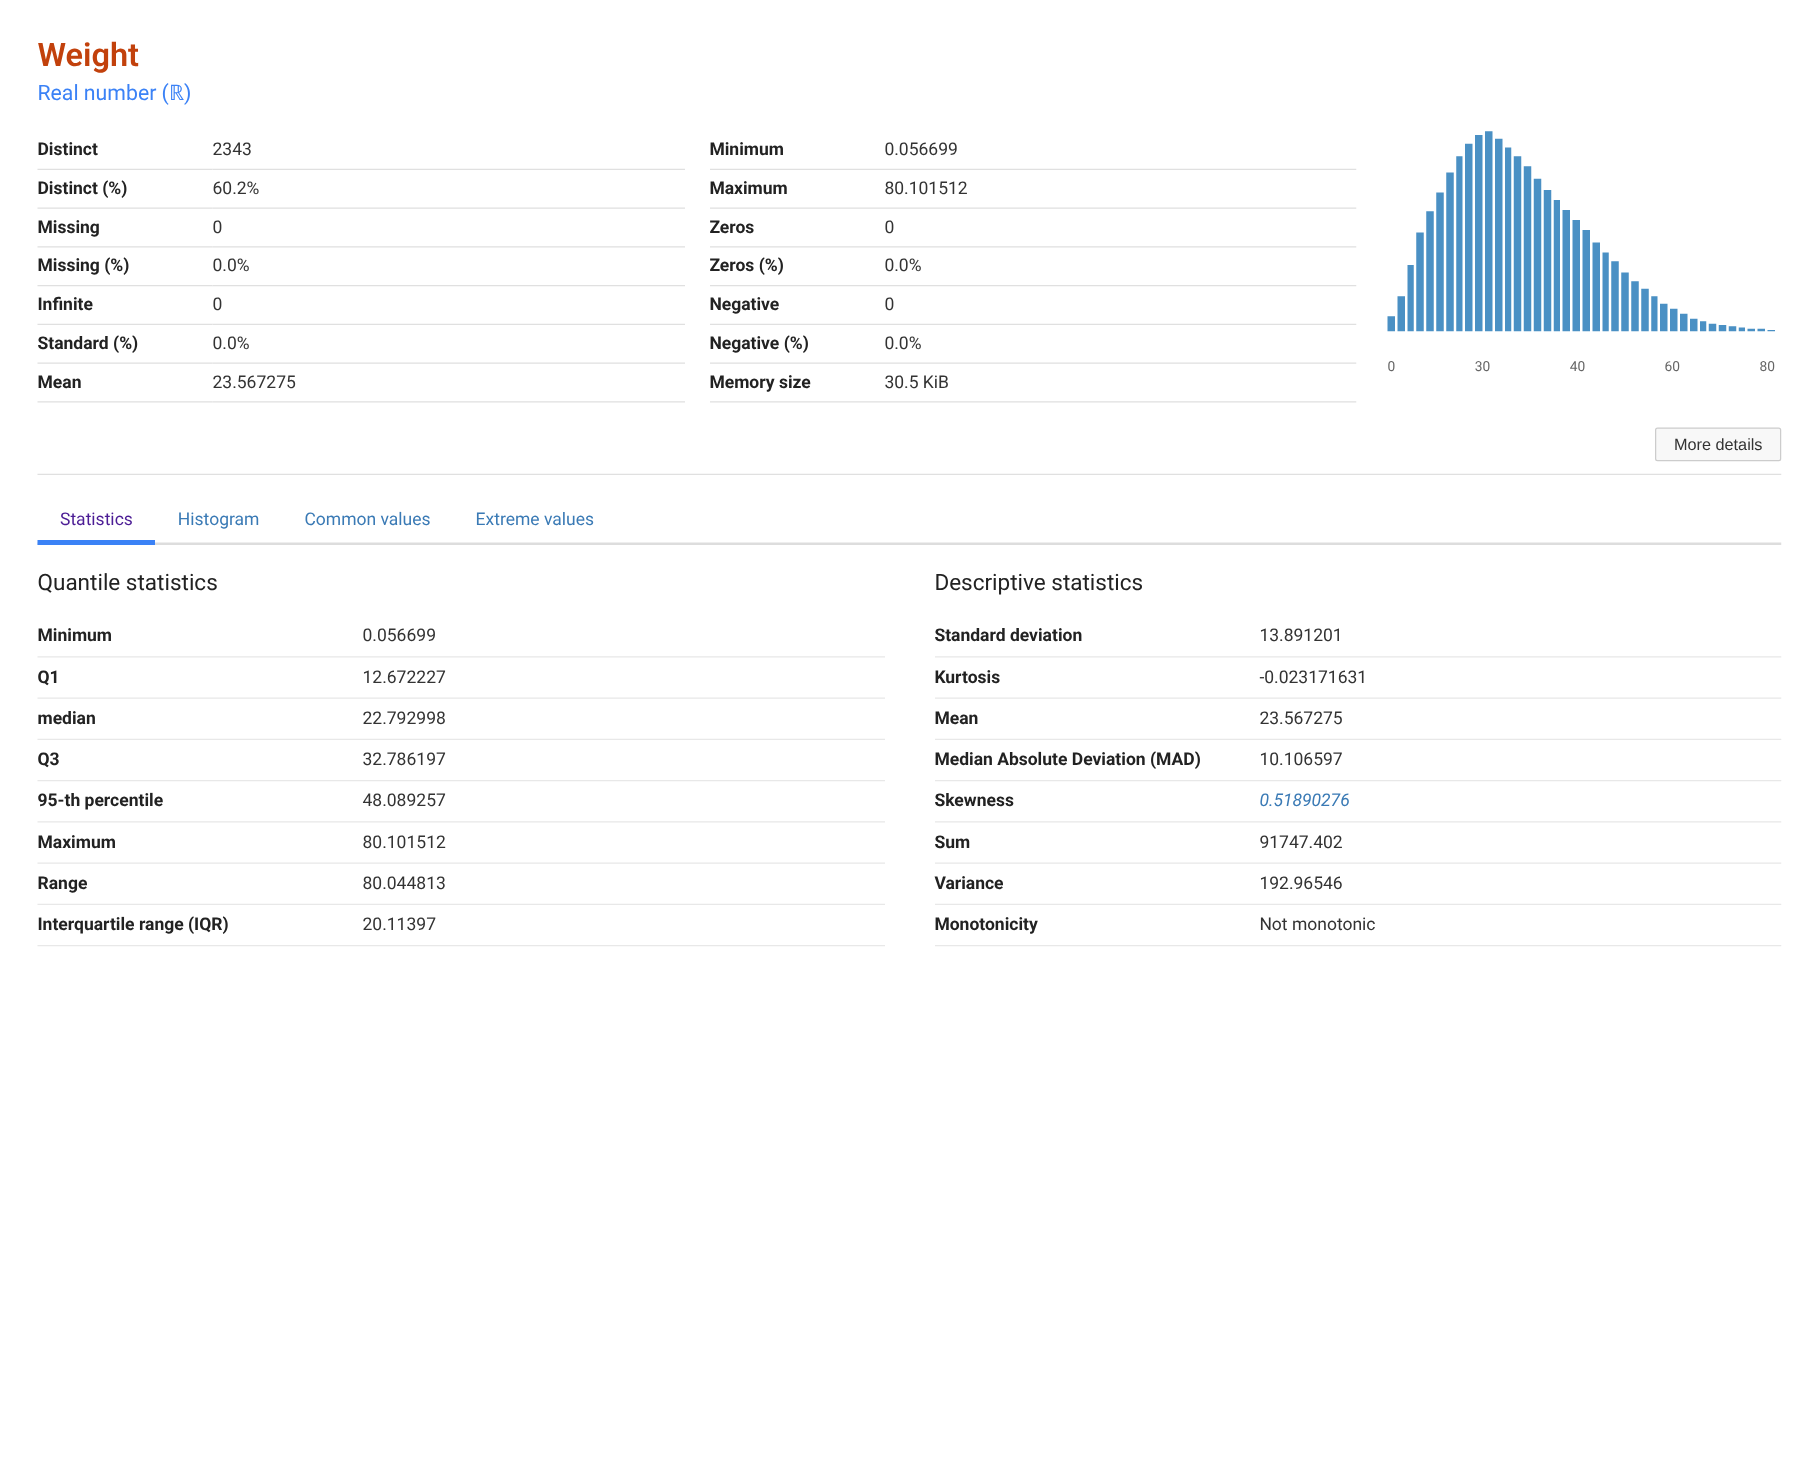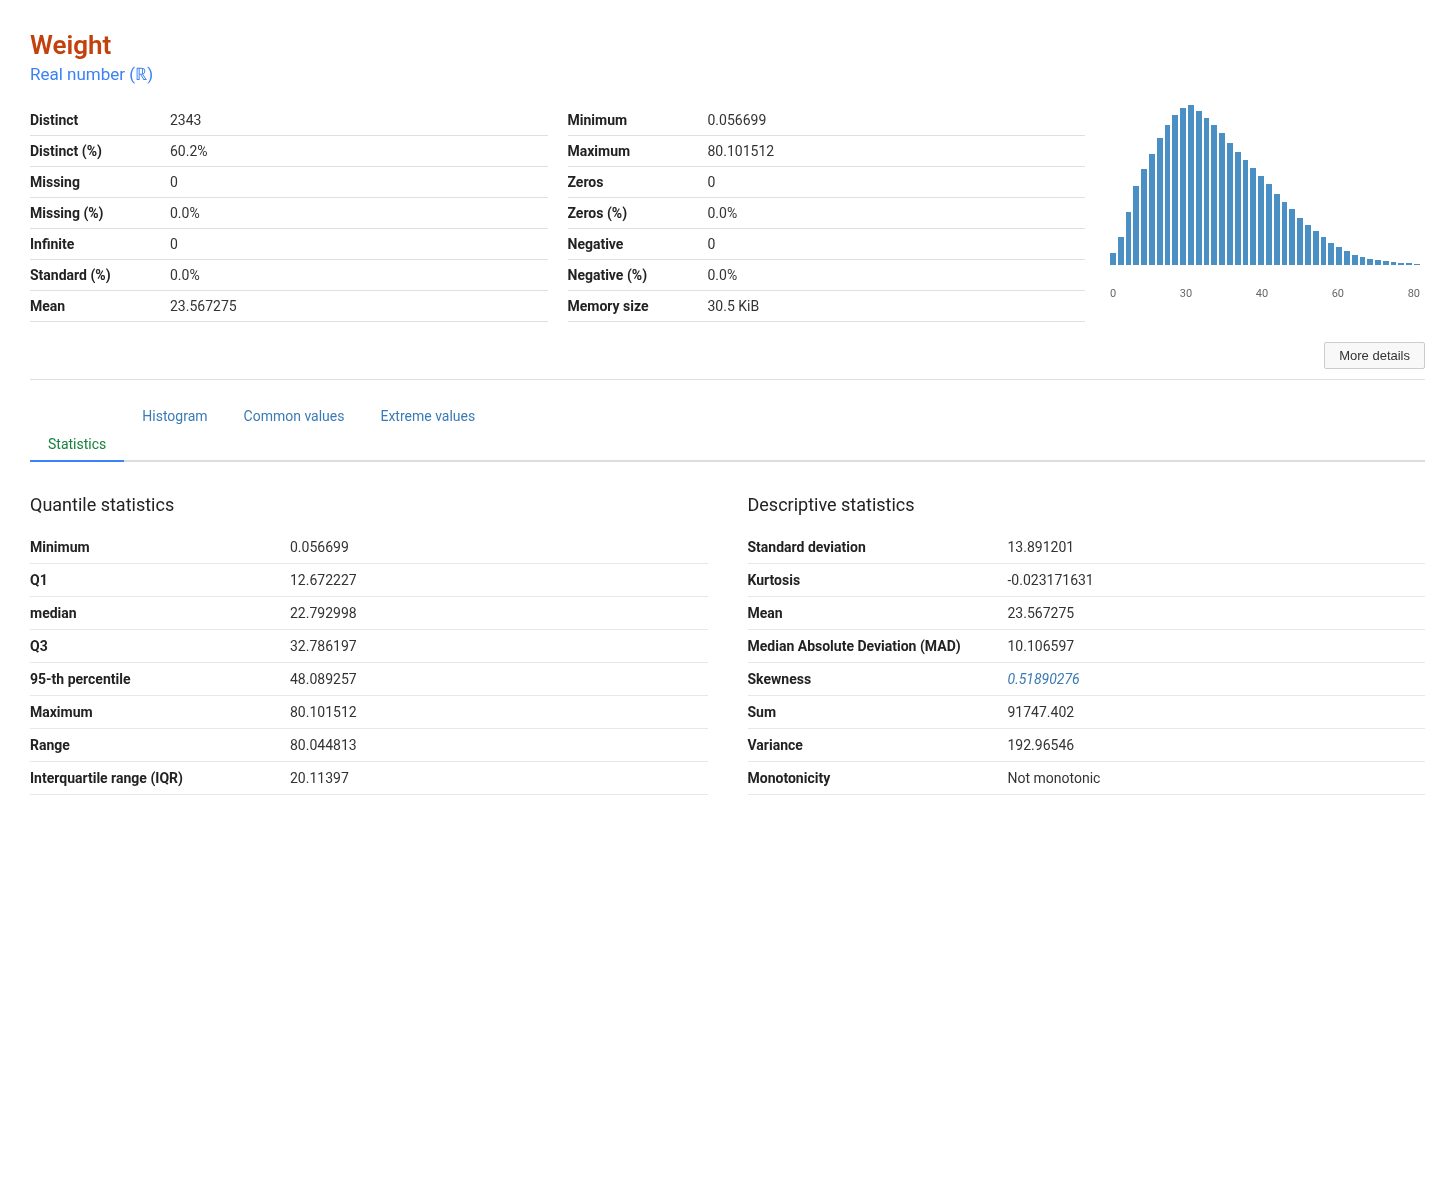--- a/index.html
+++ b/index.html
@@ -96,33 +96,31 @@
     .tab {
       padding: 8px 18px;
       cursor: pointer;
       font-size: 14px;
       color: #3a7ab5;
       border: none;
       background: none;
       text-decoration: none;
     }
     .tab.active {
-      color: #15803d;
-      border-bottom: 2px solid #3b82f6;
+      color: #4c1d95;
+      border-bottom: 4px solid #3b82f6;
       margin-bottom: -2px;
       font-weight: 400;
-      margin-top: 28px;
     }
     .two-col-stats {
       display: flex;
       gap: 40px;
     }
     .stat-section {
       flex: 1;
-      margin-top: 12px;
     }
     .stat-section-title {
       font-size: 18px;
       font-weight: 400;
       margin-bottom: 16px;
       color: #222;
     }
     .stat-row {
       display: flex;
       border-bottom: 1px solid #e8e8e8;

